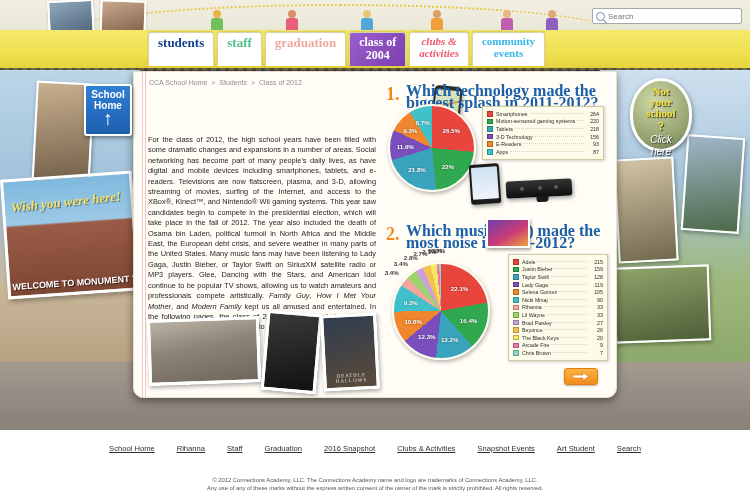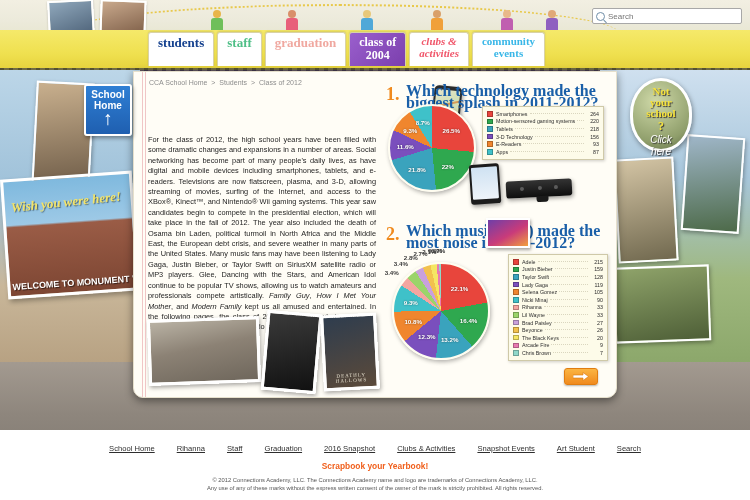--- a/index.html
+++ b/index.html
@@ -569,20 +569,19 @@
         <a href="#">School Home</a>
         <a href="#">Rihanna</a>
         <a href="#">Staff</a>
         <a href="#">Graduation</a>
         <a href="#">2016 Snapshot</a>
         <a href="#">Clubs &amp; Activities</a>
         <a href="#">Snapshot Events</a>
         <a href="#">Art Student</a>
         <a href="#">Search</a>
       </div>
-    <div class="scrapbook">Scrapbook your Yearbook!</div>
     <div class="copy">
       <div>© 2012 Connections Academy, LLC. The Connections Academy name and logo are trademarks of Connections Academy, LLC.</div>
       <div>Any use of any of these marks without the express written consent of the owner of the mark is strictly prohibited. All rights reserved.</div>
     </div>
   </div>
 
 </div>
 
 </body></html>

